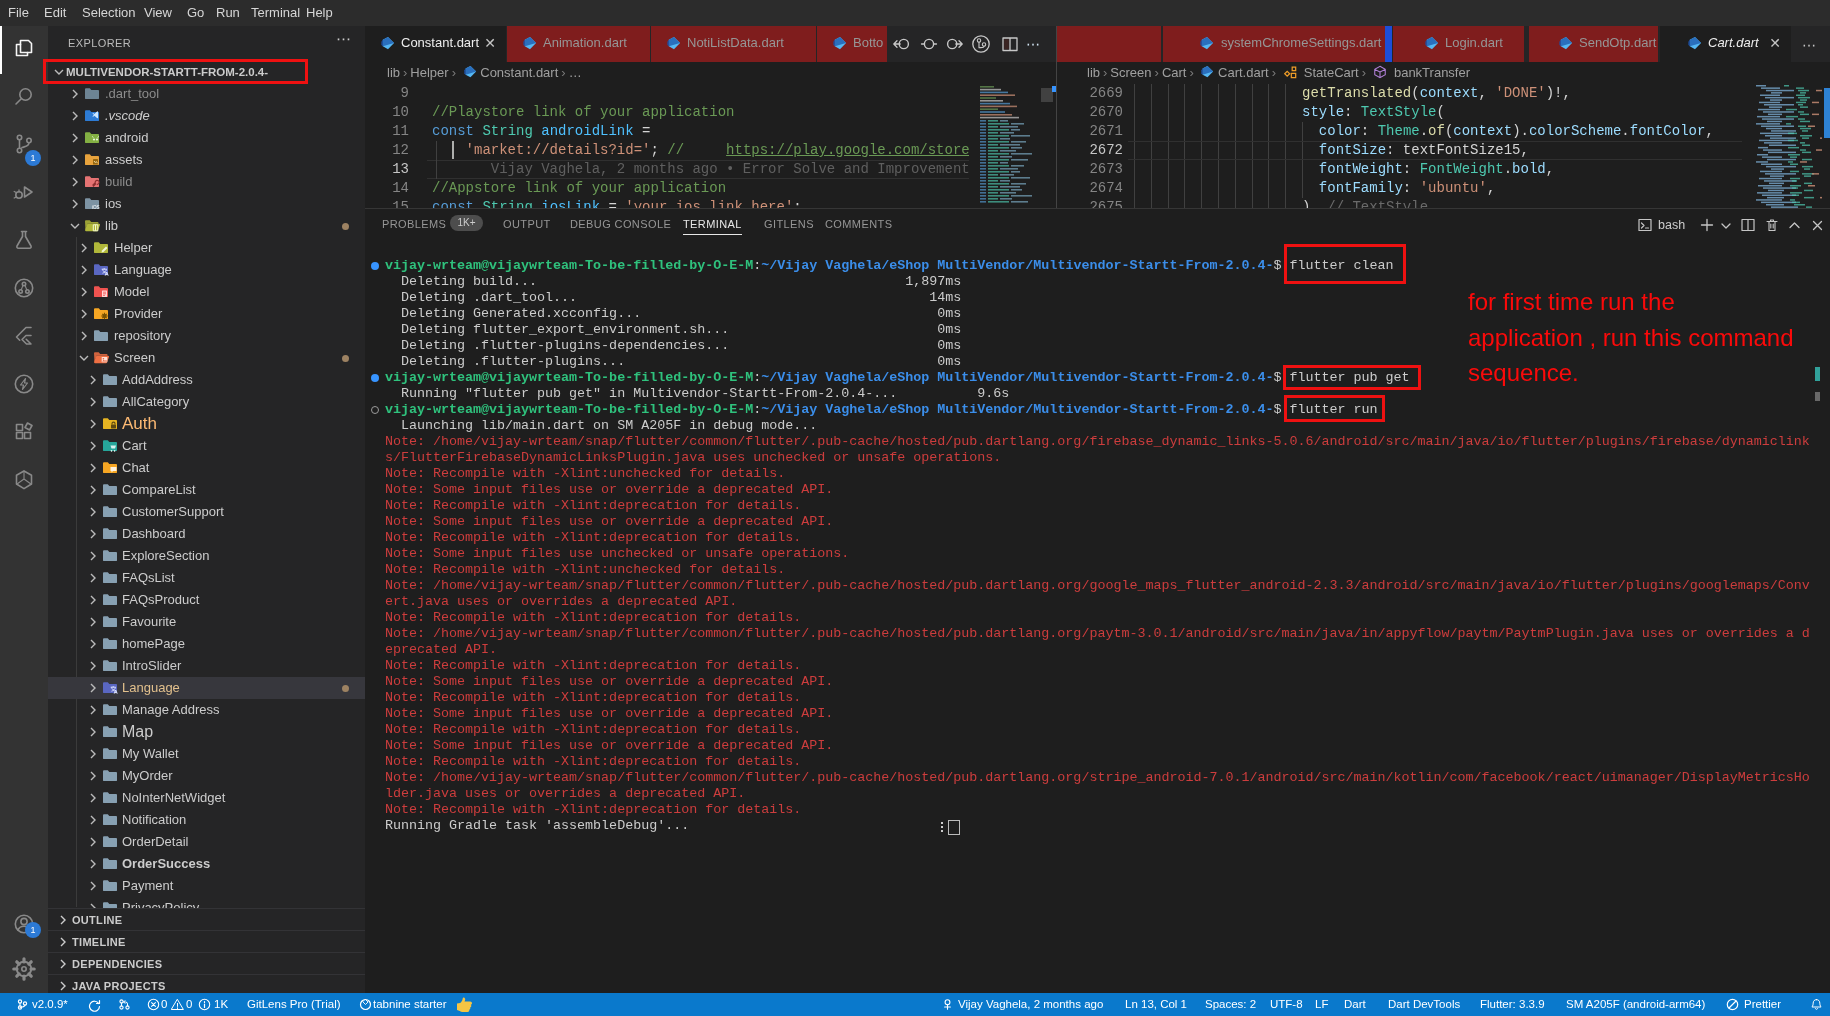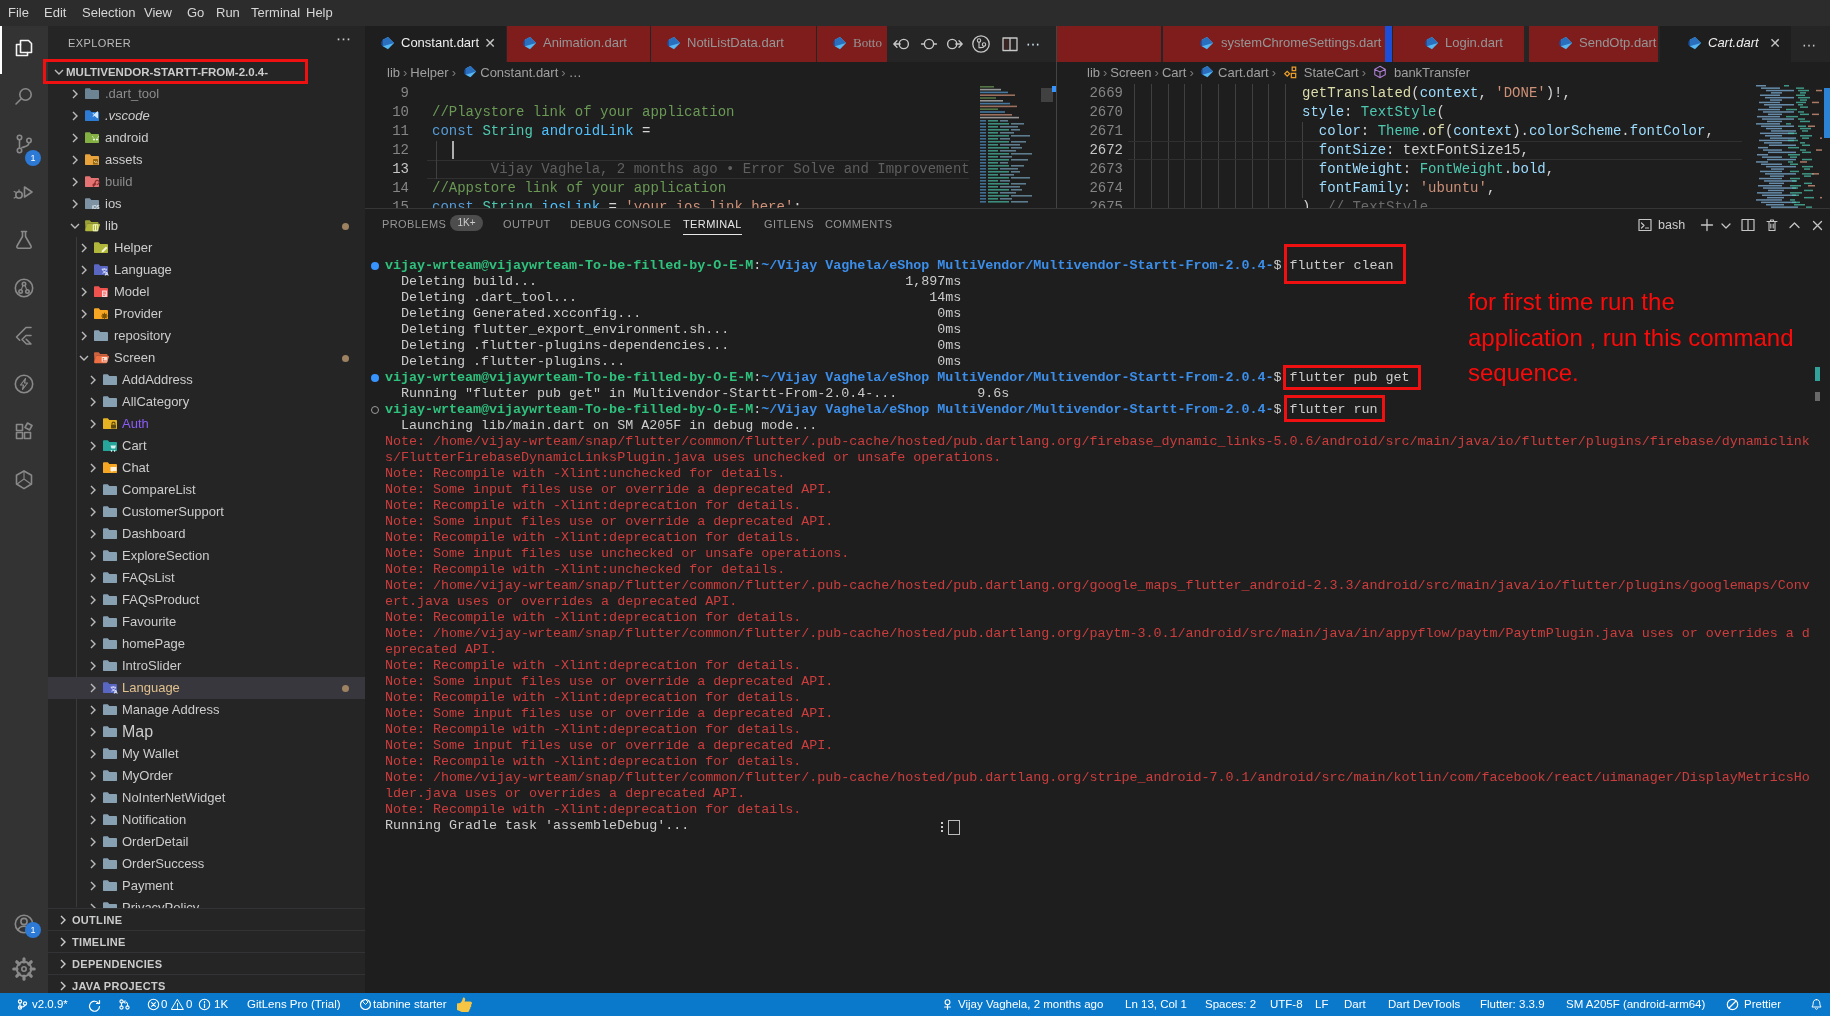--- a/index.html
+++ b/index.html
@@ -284,21 +284,21 @@
 </div>
 <div class="trow" style="top:387px;">
 <svg class="chev" style="left:38px" viewBox="0 0 14 14">
         <path d="M5 3 l4 4 -4 4" fill="none" stroke="#bbbbbb" stroke-width="1.4"></path>
       </svg>
 <svg class="ficon" style="top:3px;left:54px" width="16" height="16" viewBox="0 0 16 16">
         <path d="M1 3.2 c0-.5.4-.9.9-.9 h3.9 l1.5 1.6 h6.8 c.5 0 .9.4.9.9 v7.4 c0 .5-.4.9-.9.9 H1.9 c-.5 0-.9-.4-.9-.9 z" fill="#e6b422"></path>
         <rect x="9" y="8.6" width="5" height="3.8" rx=".6" fill="#5d4a12"></rect>
         <path d="M10 8.6 v-1 a1.5 1.5 0 0 1 3 0 v1" fill="none" stroke="#5d4a12" stroke-width="1.1"></path>
       </svg>
-<span style="position:absolute;left:74px;color:#8b5cf6;font-weight:normal;font-size:13px">Auth</span>
+<span style="position:absolute;left:74px;color:#fdba74;font-weight:normal;font-size:17px">Auth</span>
 </div>
 <div class="trow" style="top:409px;">
 <svg class="chev" style="left:38px" viewBox="0 0 14 14">
         <path d="M5 3 l4 4 -4 4" fill="none" stroke="#bbbbbb" stroke-width="1.4"></path>
       </svg>
 <svg class="ficon" style="top:3px;left:54px" width="16" height="16" viewBox="0 0 16 16">
         <path d="M1 3.2 c0-.5.4-.9.9-.9 h3.9 l1.5 1.6 h6.8 c.5 0 .9.4.9.9 v7.4 c0 .5-.4.9-.9.9 H1.9 c-.5 0-.9-.4-.9-.9 z" fill="#26a69a"></path>
         <path d="M8.5 7.5 h5.5 l-1 3 h-3.5 z M9.5 12 a.8.8 0 1 0 .01 0 M12.6 12 a.8.8 0 1 0 .01 0" fill="#d8f3ef"></path>
       </svg>
 <span style="position:absolute;left:74px;color:#cccccc;font-weight:normal;font-size:13px">Cart</span>
@@ -469,21 +469,21 @@
       </svg>
 <span style="position:absolute;left:74px;color:#cccccc;font-weight:normal;font-size:13px">OrderDetail</span>
 </div>
 <div class="trow" style="top:827px;">
 <svg class="chev" style="left:38px" viewBox="0 0 14 14">
         <path d="M5 3 l4 4 -4 4" fill="none" stroke="#bbbbbb" stroke-width="1.4"></path>
       </svg>
 <svg class="ficon" style="top:3px;left:54px" width="16" height="16" viewBox="0 0 16 16">
         <path d="M1 3.2 c0-.5.4-.9.9-.9 h3.9 l1.5 1.6 h6.8 c.5 0 .9.4.9.9 v7.4 c0 .5-.4.9-.9.9 H1.9 c-.5 0-.9-.4-.9-.9 z" fill="#87a0b2"></path>
       </svg>
-<span style="position:absolute;left:74px;color:#cccccc;font-weight:normal;font-size:13px">OrderSuccess</span>
+<span style="position:absolute;left:74px;color:#cccccc;font-weight:bold;font-size:13px">OrderSuccess</span>
 </div>
 <div class="trow" style="top:849px;">
 <svg class="chev" style="left:38px" viewBox="0 0 14 14">
         <path d="M5 3 l4 4 -4 4" fill="none" stroke="#bbbbbb" stroke-width="1.4"></path>
       </svg>
 <svg class="ficon" style="top:3px;left:54px" width="16" height="16" viewBox="0 0 16 16">
         <path d="M1 3.2 c0-.5.4-.9.9-.9 h3.9 l1.5 1.6 h6.8 c.5 0 .9.4.9.9 v7.4 c0 .5-.4.9-.9.9 H1.9 c-.5 0-.9-.4-.9-.9 z" fill="#87a0b2"></path>
       </svg>
 <span style="position:absolute;left:74px;color:#cccccc;font-weight:normal;font-size:13px">Payment</span>
 </div>
@@ -547,21 +547,21 @@
         <path d="M1.5 6 L3 4 L3 11 L1.5 9.5 Z" fill="#1c50a8"></path>
       </svg>
       <span class="tl" style="left:36px;">NotiListData.dart</span>
     </div>
 <div class="tab" style="left:452px;width:71px;border-right:1px solid #252526">
       <svg class="abs" style="left:15px;top:10px" width="15" height="15" viewBox="0 0 16 16">
         <path d="M8.5 1 L15 7.5 L8.5 14 L3 11 V4 Z" fill="#55b7f3"></path>
         <path d="M3 4 L8.5 1 L15 7.5 L3 11 Z" fill="#2a6fbd"></path>
         <path d="M1.5 6 L3 4 L3 11 L1.5 9.5 Z" fill="#1c50a8"></path>
       </svg>
-      <span class="tl" style="left:36px;font-family:Liberation Serif, serif;">Botto</span>
+      <span class="tl" style="left:36px;">Botto</span>
     </div>
 <div class="abs" style="left:523px;top:0;width:169px;height:36px;background:#252526"></div>
 <svg class="abs" style="left:527px;top:9px" width="18" height="18" viewBox="0 0 18 18">
       <path d="M8.2 9 H2.5 M5 5.8 L1.8 9 L5 12.2" fill="none" stroke="#c8c8c8" stroke-width="1.3" stroke-linecap="round" stroke-linejoin="round"></path>
       <circle cx="11.8" cy="9" r="4.6" fill="none" stroke="#c8c8c8" stroke-width="1.4"></circle>
     </svg>
     <svg class="abs" style="left:555px;top:9px" width="18" height="18" viewBox="0 0 18 18">
       <circle cx="9" cy="9" r="4.6" fill="none" stroke="#c8c8c8" stroke-width="1.4"></circle>
       <path d="M1.5 9 h2.5 M14 9 h2.5" fill="none" stroke="#c8c8c8" stroke-width="1.3" stroke-linecap="round" stroke-linejoin="round"></path>
     </svg>
@@ -650,20 +650,21 @@
 <div class="lnum" style="left:0px;top:38px;color:#858585">11</div>
 <div class="lnum" style="left:0px;top:57px;color:#858585">12</div>
 <div class="lnum" style="left:0px;top:76px;color:#c6c6c6">13</div>
 <div class="lnum" style="left:0px;top:95px;color:#858585">14</div>
 <div class="lnum" style="left:0px;top:114px;color:#858585">15</div>
 <div class="abs" style="left:62px;top:76px;width:542px;height:19px;border-top:1px solid #303030;border-bottom:1px solid #303030"></div>
 <div class="ig" style="left:71px;top:57px;height:38px"></div>
 <div class="abs" style="left:87px;top:57px;width:2px;height:18px;background:#aeafad"></div>
 <div class="cl" style="left:67px;top:19px;width:537px;overflow:hidden"><span class="c">//Playstore link of your application</span></div>
 <div class="cl" style="left:67px;top:38px;width:537px;overflow:hidden"><span class="k">const</span> <span class="t">String</span> <span class="v2">androidLink</span> <span class="w">=</span></div>
+<div class="cl" style="left:67px;top:57px;width:537px;overflow:hidden">    <span class="s">'market://details?id='</span><span class="w">; </span><span class="c">//     <u>https://play.google.com/store</u></span></div>
 <div class="cl" style="left:67px;top:76px;width:537px;overflow:hidden"><span style="color:#5f5f5f">&nbsp;&nbsp;&nbsp;&nbsp;&nbsp;&nbsp;&nbsp;Vijay Vaghela, 2 months ago • Error Solve and Improvements</span></div>
 <div class="cl" style="left:67px;top:95px;width:537px;overflow:hidden"><span class="c">//Appstore link of your application</span></div>
 <div class="cl" style="left:67px;top:114px;width:537px;overflow:hidden"><span class="k">const</span> <span class="t">String</span> <span class="v2">iosLink</span> <span class="w">=</span> <span class="s">'your ios link here'</span><span class="w">;</span></div>
 <svg class="mm" style="left:613px" width="79" height="124" viewBox="0 0 79 124">
 <rect x="2" y="2.0" width="14" height="1.6" fill="#6a9955" opacity=".7"></rect>
       <rect x="2" y="4.8" width="21" height="1.6" fill="#c8c8c8" opacity=".7"></rect>
       <rect x="2" y="7.6" width="28" height="1.6" fill="#569cd6" opacity=".7"></rect>
       <rect x="2" y="10.399999999999999" width="35" height="1.6" fill="#ce9178" opacity=".7"></rect>
       <rect x="2" y="13.2" width="16" height="1.6" fill="#6a9955" opacity=".7"></rect>
       <rect x="2" y="16.0" width="23" height="1.6" fill="#c8c8c8" opacity=".7"></rect>

